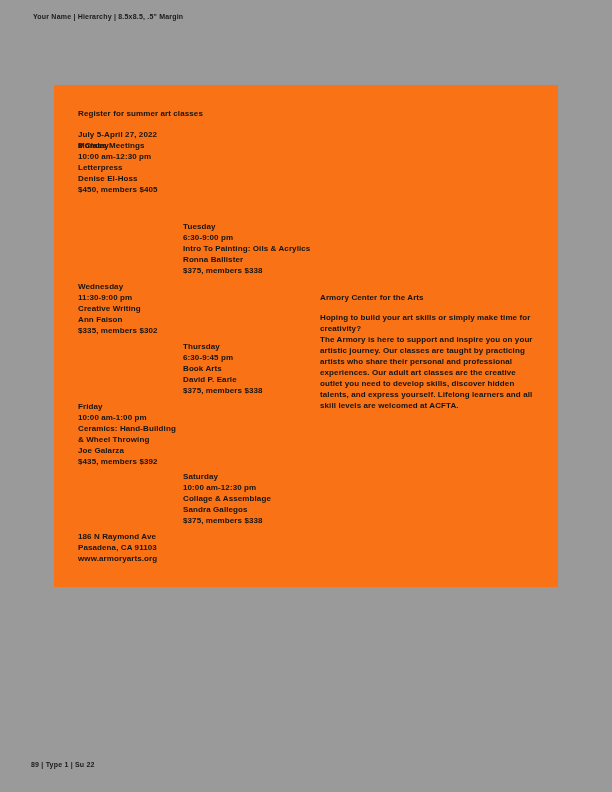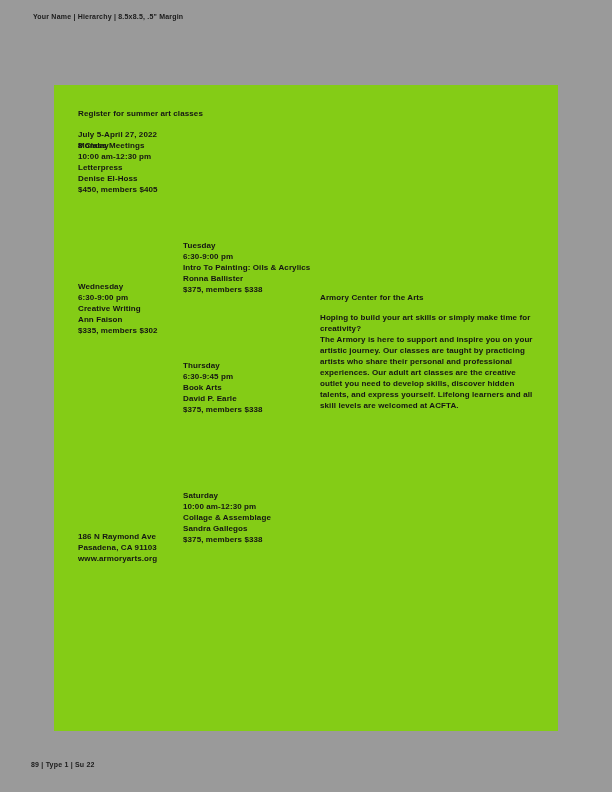--- a/index.html
+++ b/index.html
@@ -23,36 +23,36 @@
     white-space: pre;
   }
   .edge-label.header { left: 33px; top: 13px; }
   .edge-label.footer { left: 31px; top: 761px; }
 
   .page {
     position: absolute;
     left: 54px;
     top: 85px;
     width: 504px;
-    height: 646px;
-    background: #84cc16;
+    height: 502px;
+    background: #f97316;
     text-decoration: underline;
   }
   .tb {
     position: absolute;
     font-size: 8px;
     line-height: 11px;
     font-weight: bold;
     color: #141414;
     white-space: pre-line;
     letter-spacing: 0.1px;
   }
   
   .col1 { left: 24px; }
-  .col2 { left: 129px; margin-top: 19px; }
+  .col2 { left: 129px; }
   .col3 { left: 266px; width: 214px; }
 
   .pos-title     { top: 23px; }
   .pos-meta      { top: 44px; }
   .pos-monday    { top: 55px; }
   .pos-tuesday   { top: 136px; }
   .pos-wednesday { top: 196px; }
   .pos-thursday  { top: 256px; }
   .pos-friday    { top: 316px; }
   .pos-saturday  { top: 386px; }
@@ -78,31 +78,37 @@
 Denise El-Hoss
 $450, members $405</div>
 
   <div class="tb col2 pos-tuesday">Tuesday
 6:30-9:00 pm
 Intro To Painting: Oils &amp; Acrylics
 Ronna Ballister
 $375, members $338</div>
 
   <div class="tb col1 pos-wednesday">Wednesday
-6:30-9:00 pm
+11:30-9:00 pm
 Creative Writing
 Ann Faison
 $335, members $302</div>
 
   <div class="tb col2 pos-thursday">Thursday
 6:30-9:45 pm
 Book Arts
 David P. Earle
 $375, members $338</div>
 
+  <div class="tb col1 pos-friday">Friday
+10:00 am-1:00 pm
+Ceramics: Hand-Building
+&amp; Wheel Throwing
+Joe Galarza
+$435, members $392</div>
 
   <div class="tb col2 pos-saturday">Saturday
 10:00 am-12:30 pm
 Collage &amp; Assemblage
 Sandra Gallegos
 $375, members $338</div>
 
   <div class="tb col3 pos-about-head">Armory Center for the Arts</div>
 
   <div class="tb col3 pos-about-body">Hoping to build your art skills or simply make time for

